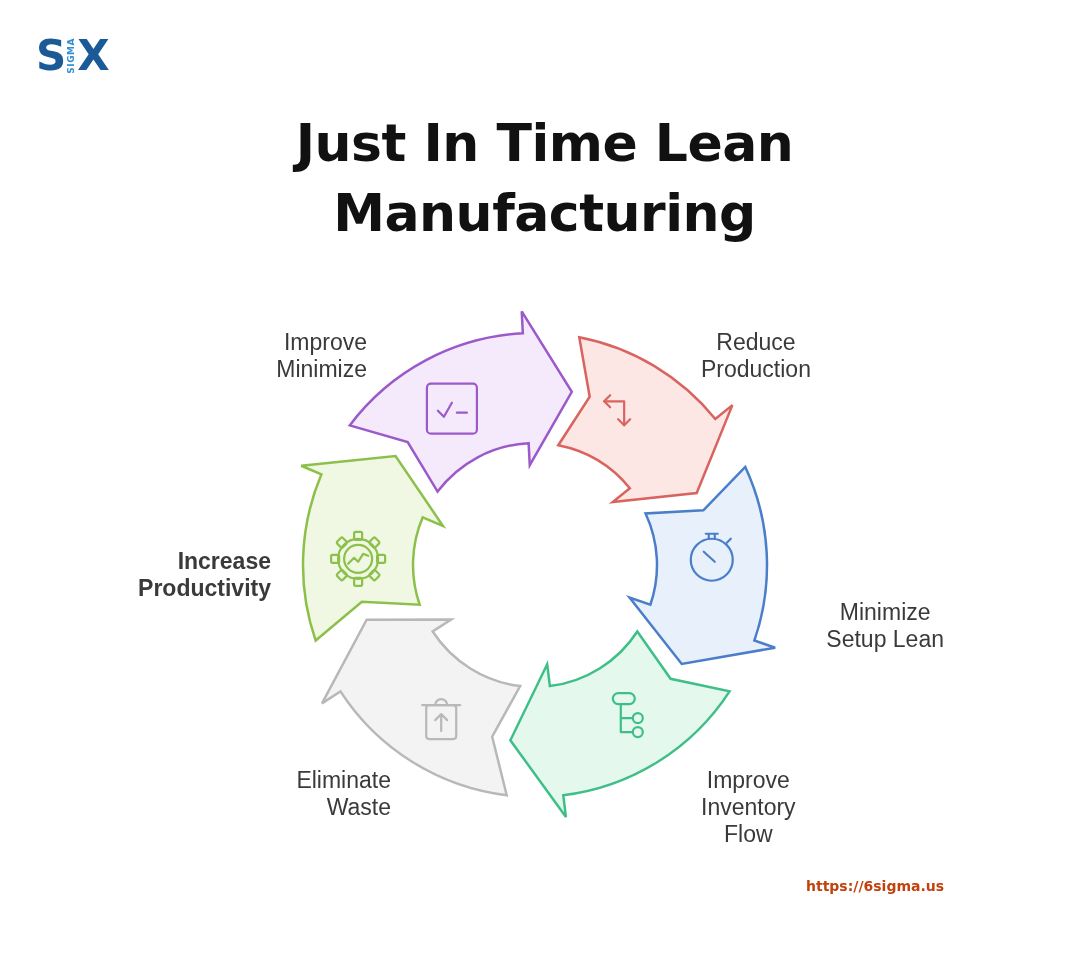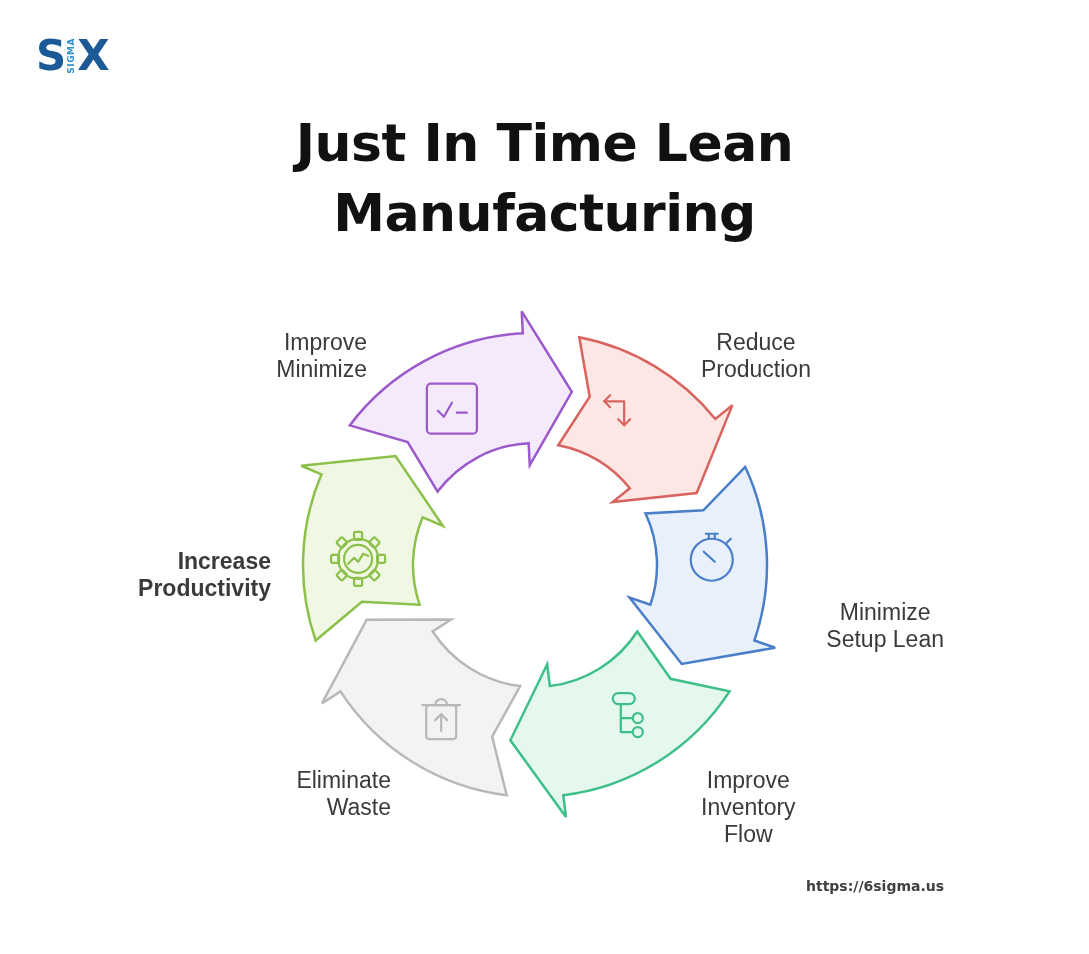--- a/index.html
+++ b/index.html
@@ -6,21 +6,21 @@
   body { width: 1089px; height: 954px; position: relative; overflow: hidden; font-family: "Liberation Sans", "DejaVu Sans", sans-serif; }
   .logo { position: absolute; left: 36px; top: 36px; height: 40px; display: flex; align-items: center; }
   .logo .s, .logo .x { font-family: "DejaVu Sans", sans-serif; font-weight: 900; font-size: 42px; color: #1b5a96; line-height: 1; letter-spacing: -1px; }
   .logo .sigma { font-family: "DejaVu Sans", sans-serif; font-weight: 700; font-size: 9px; color: #2f8fd0; writing-mode: vertical-rl; transform: rotate(180deg); letter-spacing: 0.5px; margin: 0 1px; }
   .title { position: absolute; left: 0; width: 1089px; top: 108px; text-align: center; font-family: "DejaVu Sans", sans-serif; font-weight: 700; font-size: 52px; line-height: 70px; color: #111111; letter-spacing: -0.5px; }
   .title div { white-space: nowrap; }
   svg.ring { position: absolute; left: 0; top: 0; }
   .label { position: absolute; font-family: "Liberation Sans", sans-serif; font-size: 23px; line-height: 27px; color: #3a3a3a; white-space: nowrap; }
   .label.left { text-align: right; }
   .label.right { text-align: center; }
-  .url { position: absolute; left: 806px; top: 878px; font-family: "DejaVu Sans", sans-serif; font-weight: 700; font-size: 14px; color: #404040; }
+  .url { position: absolute; left: 806px; top: 878px; font-family: "DejaVu Sans", sans-serif; font-weight: 700; font-size: 14px; color: #c2410c; }
 </style>
 </head>
 <body>
 
 <div class="logo">
   <span class="s">S</span>
   <span class="sigma">SIGMA</span>
   <span class="x">X</span>
 </div>
 

